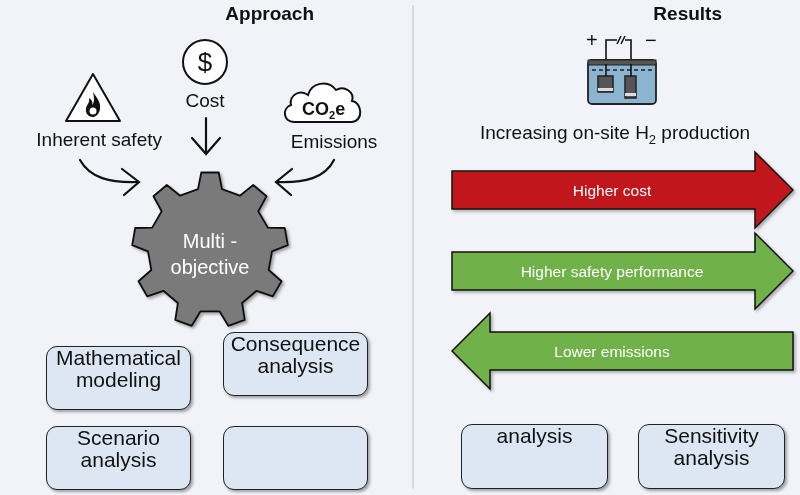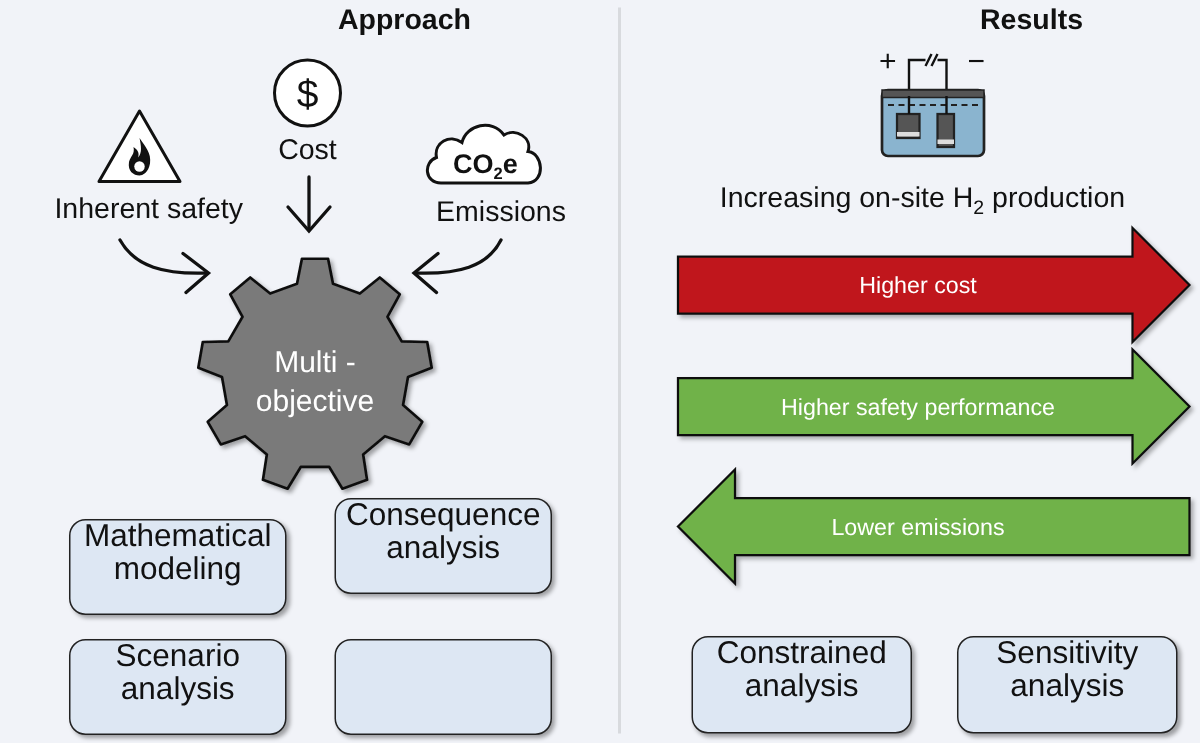--- a/index.html
+++ b/index.html
@@ -127,21 +127,20 @@
 <path d="M452 171 L755 171 L755 152 L793 190 L755 228 L755 209 L452 209 Z" fill="#c0191b" stroke="#111" stroke-width="1.5" filter="url(#as)"></path>
     <text x="612" y="195.5" text-anchor="middle" class="arrow-text" font-family="Liberation Sans, sans-serif">Higher cost</text>
     <path d="M452 252 L755 252 L755 233 L793 271 L755 309 L755 290 L452 290 Z" fill="#6fb24a" stroke="#111" stroke-width="1.5" filter="url(#as)"></path>
     <text x="612" y="276.5" text-anchor="middle" class="arrow-text" font-family="Liberation Sans, sans-serif">Higher safety performance</text>
     <path d="M793 332 L490 332 L490 313 L452 351 L490 389 L490 370 L793 370 Z" fill="#6fb24a" stroke="#111" stroke-width="1.5" filter="url(#as)"></path>
     <text x="612" y="356.5" text-anchor="middle" class="arrow-text" font-family="Liberation Sans, sans-serif">Lower emissions</text>
   </svg>
 
 <div class="box" style="left:461px;top:424px;width:145px;height:63px;">
   <div>
-      <span>Constrained</span>
       <span>analysis</span>
     </div>
 </div>
 <div class="box" style="left:638px;top:424px;width:145px;height:63px;">
   <div>
       <span>Sensitivity</span>
       <span>analysis</span>
     </div>
 </div>
 

